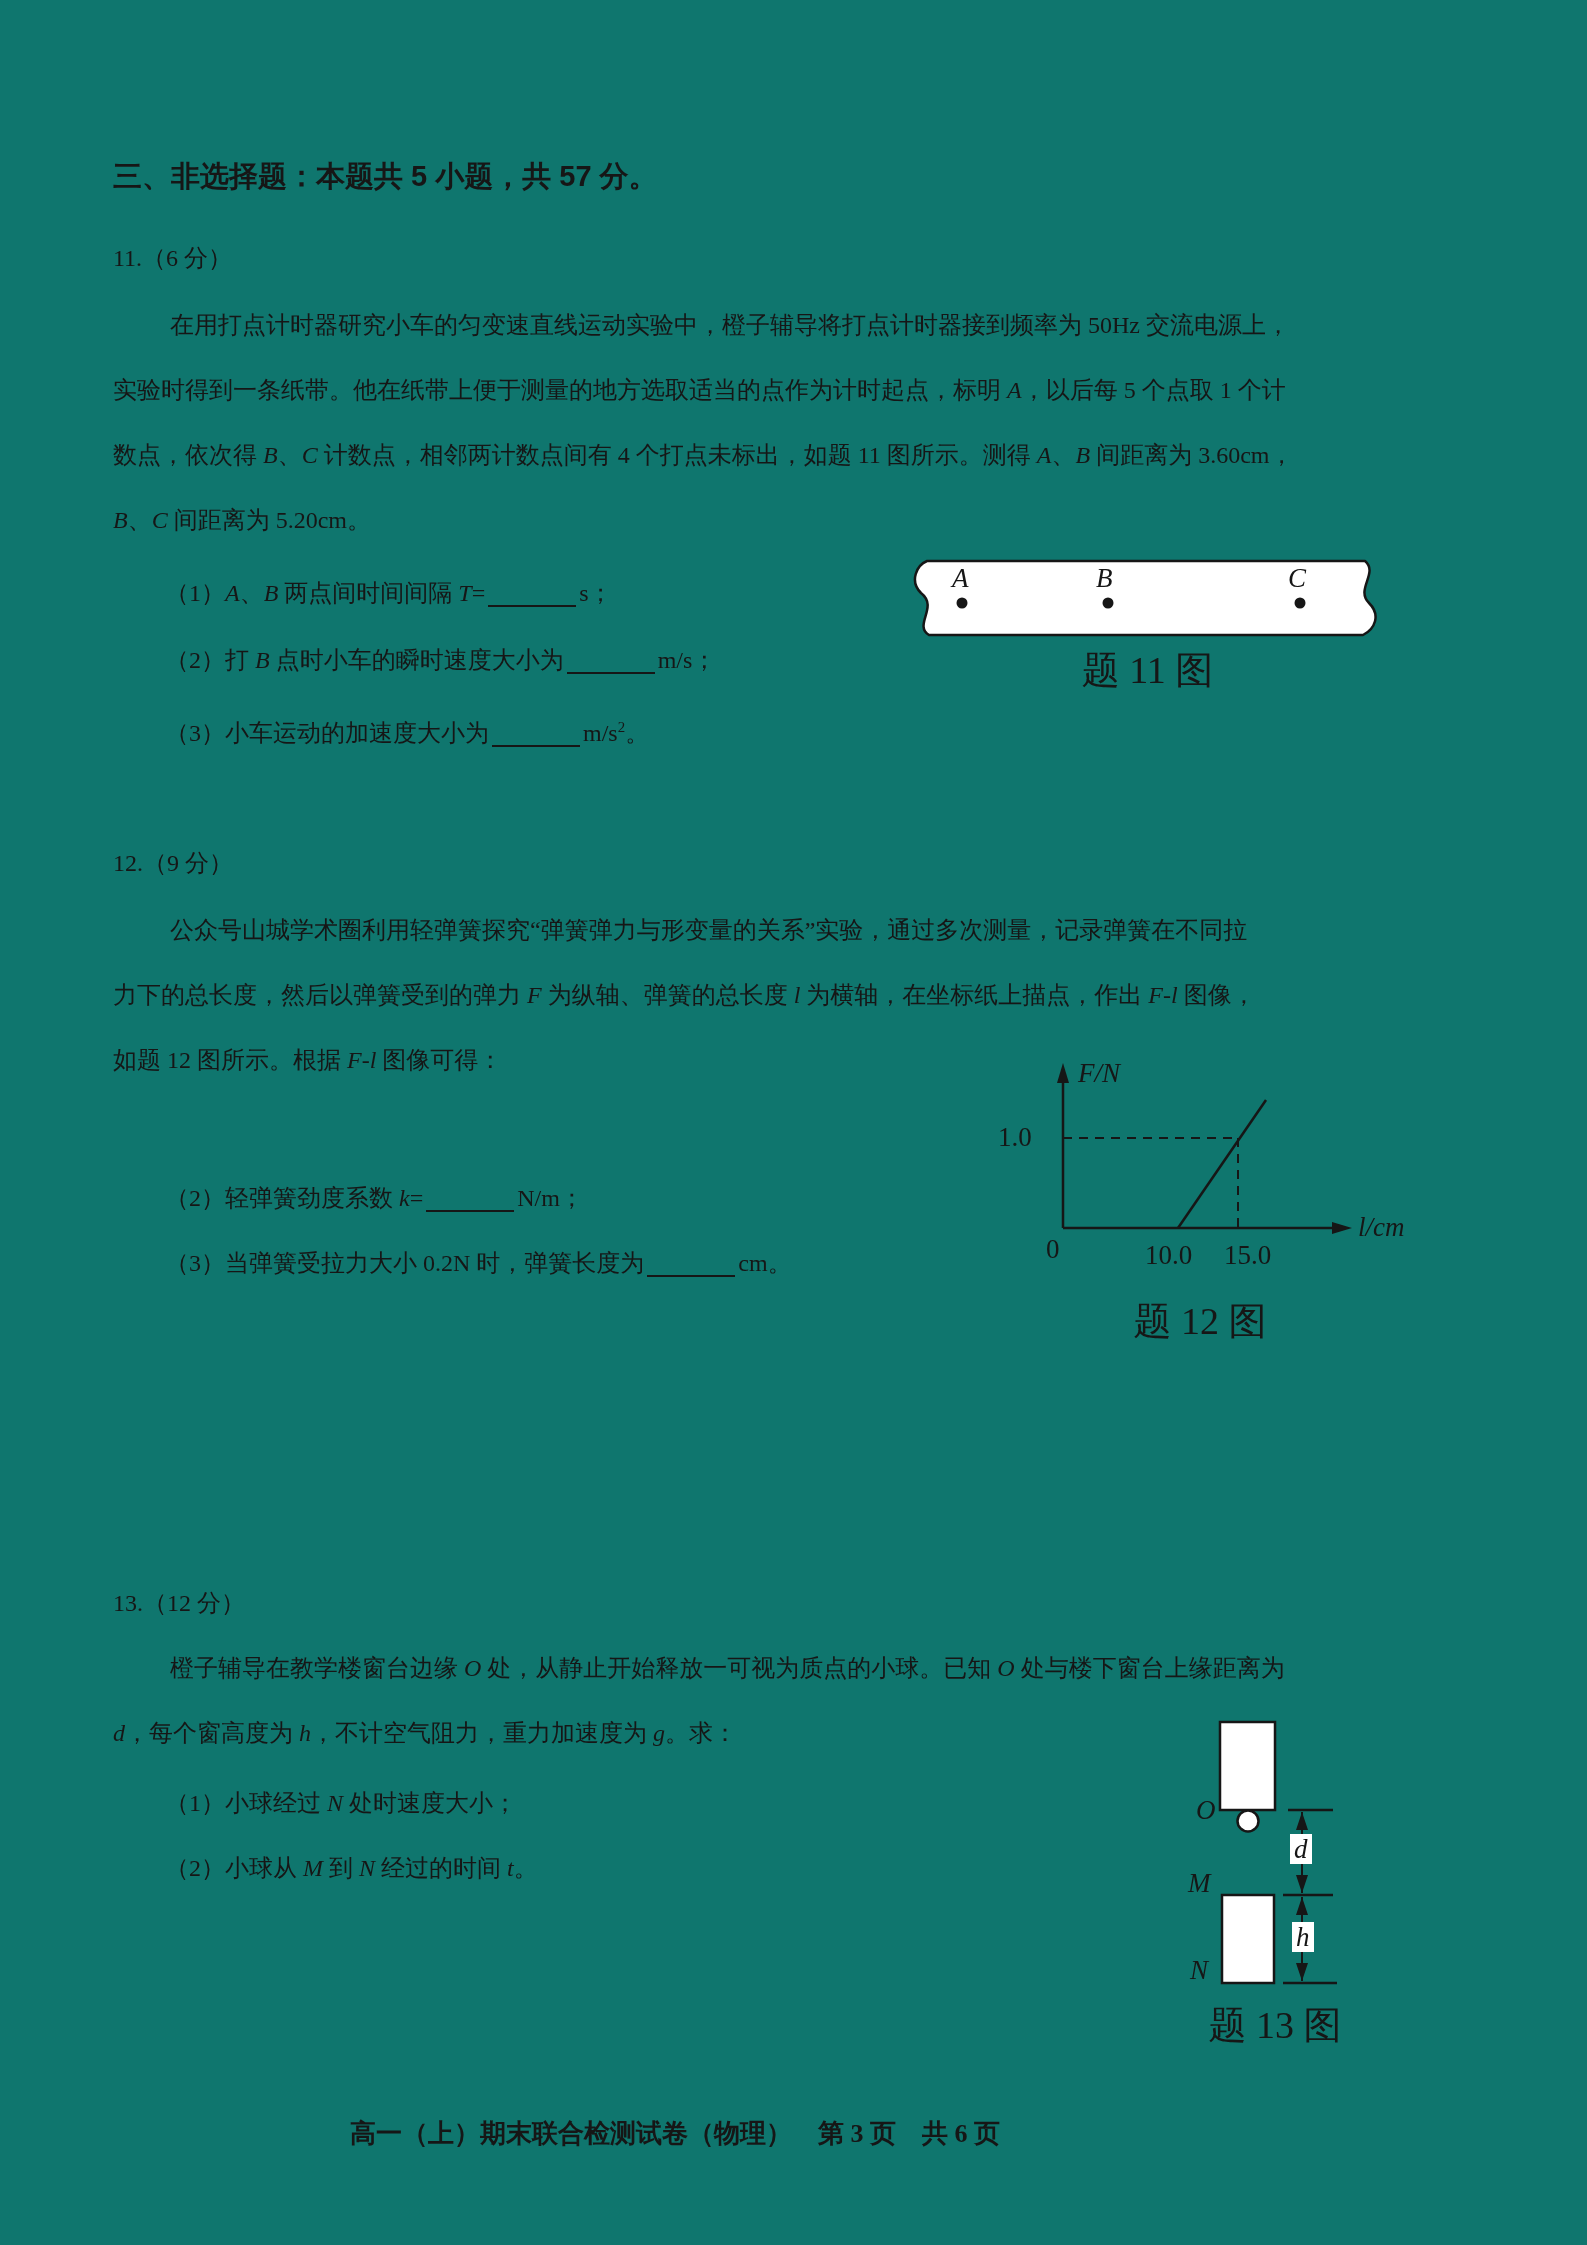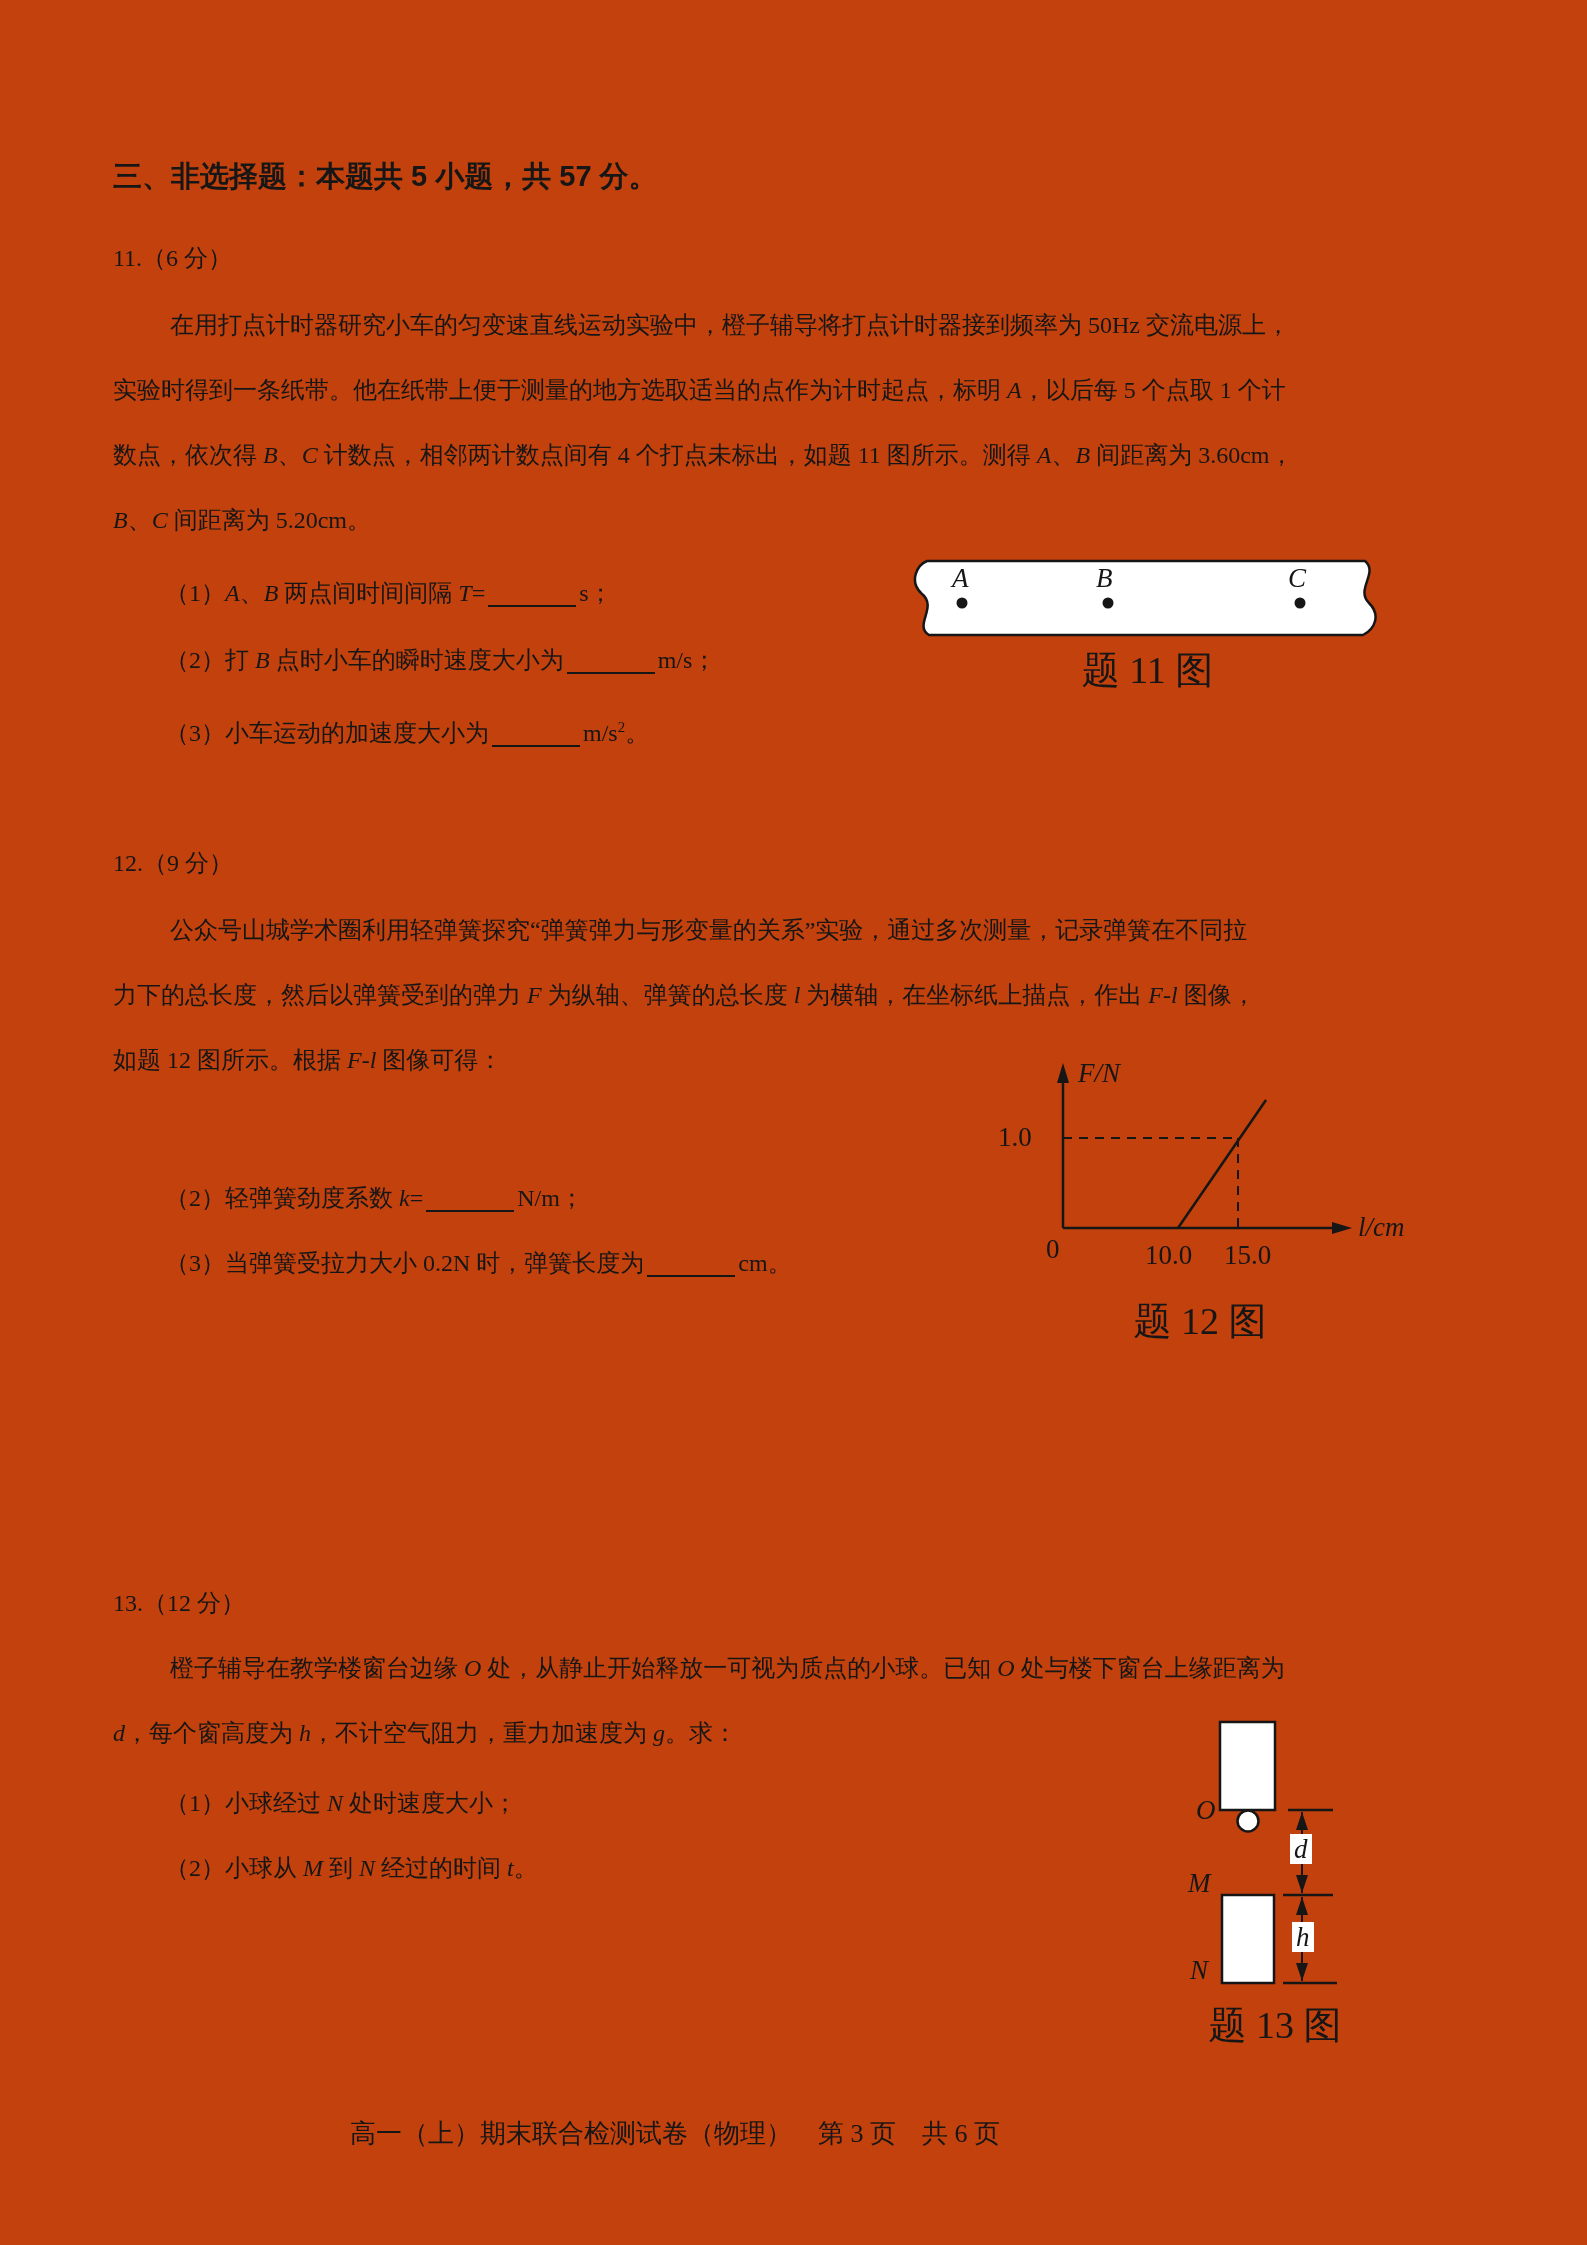--- a/index.html
+++ b/index.html
@@ -1,35 +1,35 @@
 <!DOCTYPE html>
 <html><head>
 <meta charset="utf-8">
 <style>
   html,body{margin:0;padding:0;background:#e8e8e8;}
   .page{
-    position:relative;width:1587px;height:2245px;background:#c2410c;
+    position:relative;width:1587px;height:2245px;background:#0f766e;
     font-family:"Liberation Serif","DejaVu Serif",serif;color:#161616;
     margin:0 auto;overflow:hidden;
   }
   .t{position:absolute;left:113px;font-size:24px;line-height:37px;white-space:nowrap;}
   .item{left:165px;}
   .ind{text-indent:57px;}
   .head{font-family:"Liberation Sans","DejaVu Sans",sans-serif;font-weight:700;font-size:29px;}
   .t i, .fig-label{font-family:"Liberation Serif","DejaVu Serif",serif;}
   .bl{display:inline-block;width:88px;height:1em;border-bottom:2px solid #161616;
       text-decoration:none;vertical-align:-6px;margin:0 3px;}
   sup,sub{font-size:0.62em;}
   .fig-label{position:absolute;font-size:27px;font-style:italic;line-height:30px;white-space:nowrap;}
   .up{font-style:normal;}
   .cap{position:absolute;font-size:38px;text-align:center;white-space:nowrap;}
   .vlabel{background:#ffffff;padding:0 4px;z-index:3;}
   svg{position:absolute;overflow:visible;}
   .footer{position:absolute;top:2116px;left:0;width:1350px;text-align:center;
-          font-size:26px;white-space:nowrap;}
+          font-size:26px;white-space:nowrap;font-weight:bold;}
 </style>
 </head>
 <body>
 
 <div class="page">
 
   <div class="t head" style="top:158px">三、非选择题：本题共 5 小题，共 57 分。</div>
 
   <div class="t" style="top:240px">11.（6 分）</div>
 

